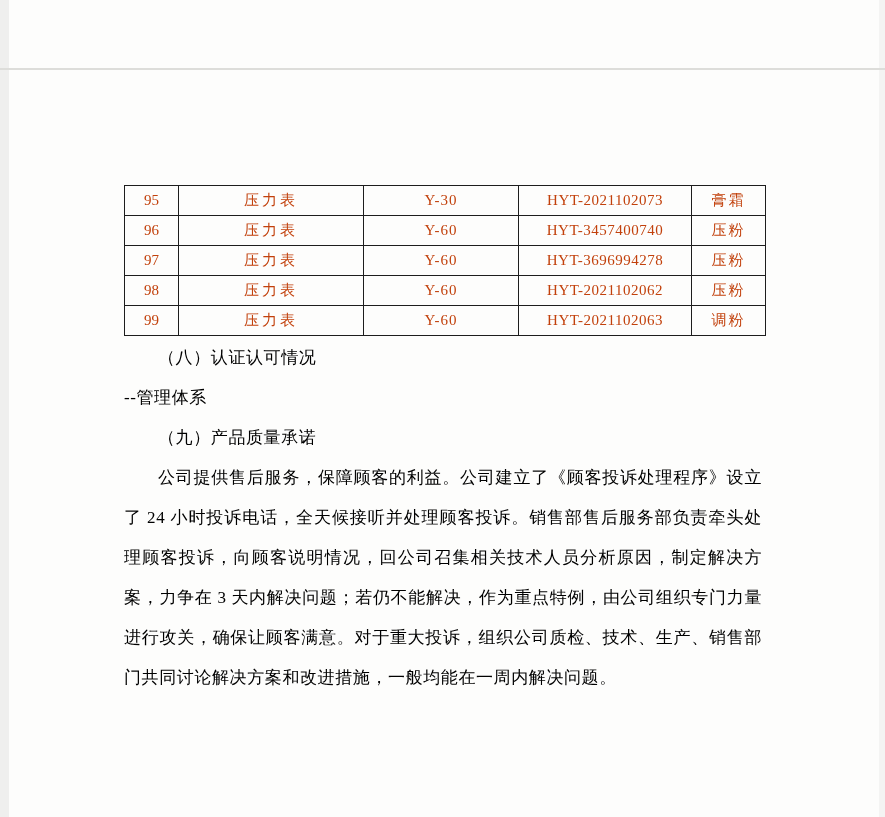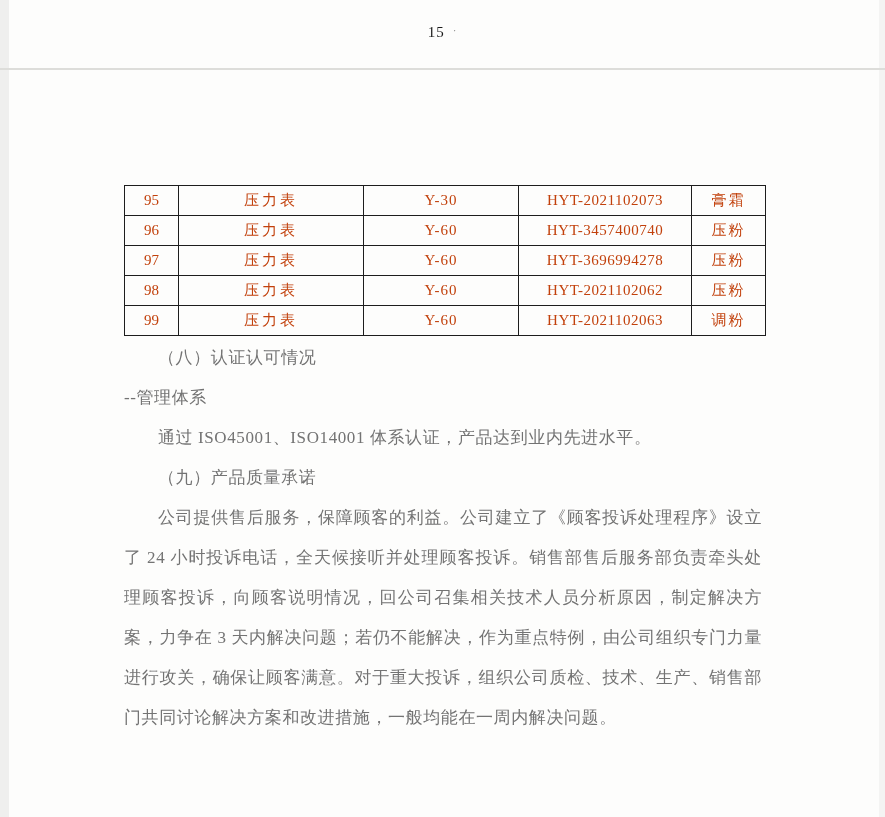--- a/index.html
+++ b/index.html
@@ -95,21 +95,21 @@
   .body-text {
     position: absolute;
     left: 124px;
     top: 338px;
     width: 638px;
   }
   p.para {
     margin: 0 0 0 0;
     font-size: 17px;
     line-height: 40px;
-    color: #737373;
+    color: #000000;
     text-align: justify;
     letter-spacing: 0.6px;
   }
   p.indent {
     text-indent: 34px;
   }
   p.heading {
     text-indent: 34px;
   }
   p.noindent {
@@ -118,23 +118,20 @@
 </style>
 </head>
 <body>
 
 <div class="page">
 
   <div class="edge-left"></div>
   <div class="edge-right"></div>
   <div class="edge-top-rule"></div>
 
-  <div class="page-number">
-    <span>15</span><span class="dot">·</span>
-  </div>
 
   <table class="spec-table">
     <tbody>
       <tr>
         <td class="c-idx">95</td>
         <td class="c-name">压力表</td>
         <td class="c-model">Y-30</td>
         <td class="c-code">HYT-2021102073</td>
         <td class="c-use">膏霜</td>
       </tr>
@@ -165,18 +162,17 @@
         <td class="c-model">Y-60</td>
         <td class="c-code">HYT-2021102063</td>
         <td class="c-use">调粉</td>
       </tr>
     </tbody>
   </table>
 
   <div class="body-text">
     <p class="para heading">（八）认证认可情况</p>
     <p class="para noindent">--管理体系</p>
-    <p class="para indent">通过 ISO45001、ISO14001 体系认证，产品达到业内先进水平。</p>
     <p class="para heading">（九）产品质量承诺</p>
     <p class="para indent">公司提供售后服务，保障顾客的利益。公司建立了《顾客投诉处理程序》设立了 24 小时投诉电话，全天候接听并处理顾客投诉。销售部售后服务部负责牵头处理顾客投诉，向顾客说明情况，回公司召集相关技术人员分析原因，制定解决方案，力争在 3 天内解决问题；若仍不能解决，作为重点特例，由公司组织专门力量进行攻关，确保让顾客满意。对于重大投诉，组织公司质检、技术、生产、销售部门共同讨论解决方案和改进措施，一般均能在一周内解决问题。</p>
   </div>
 
 </div>
 
 </body></html>

